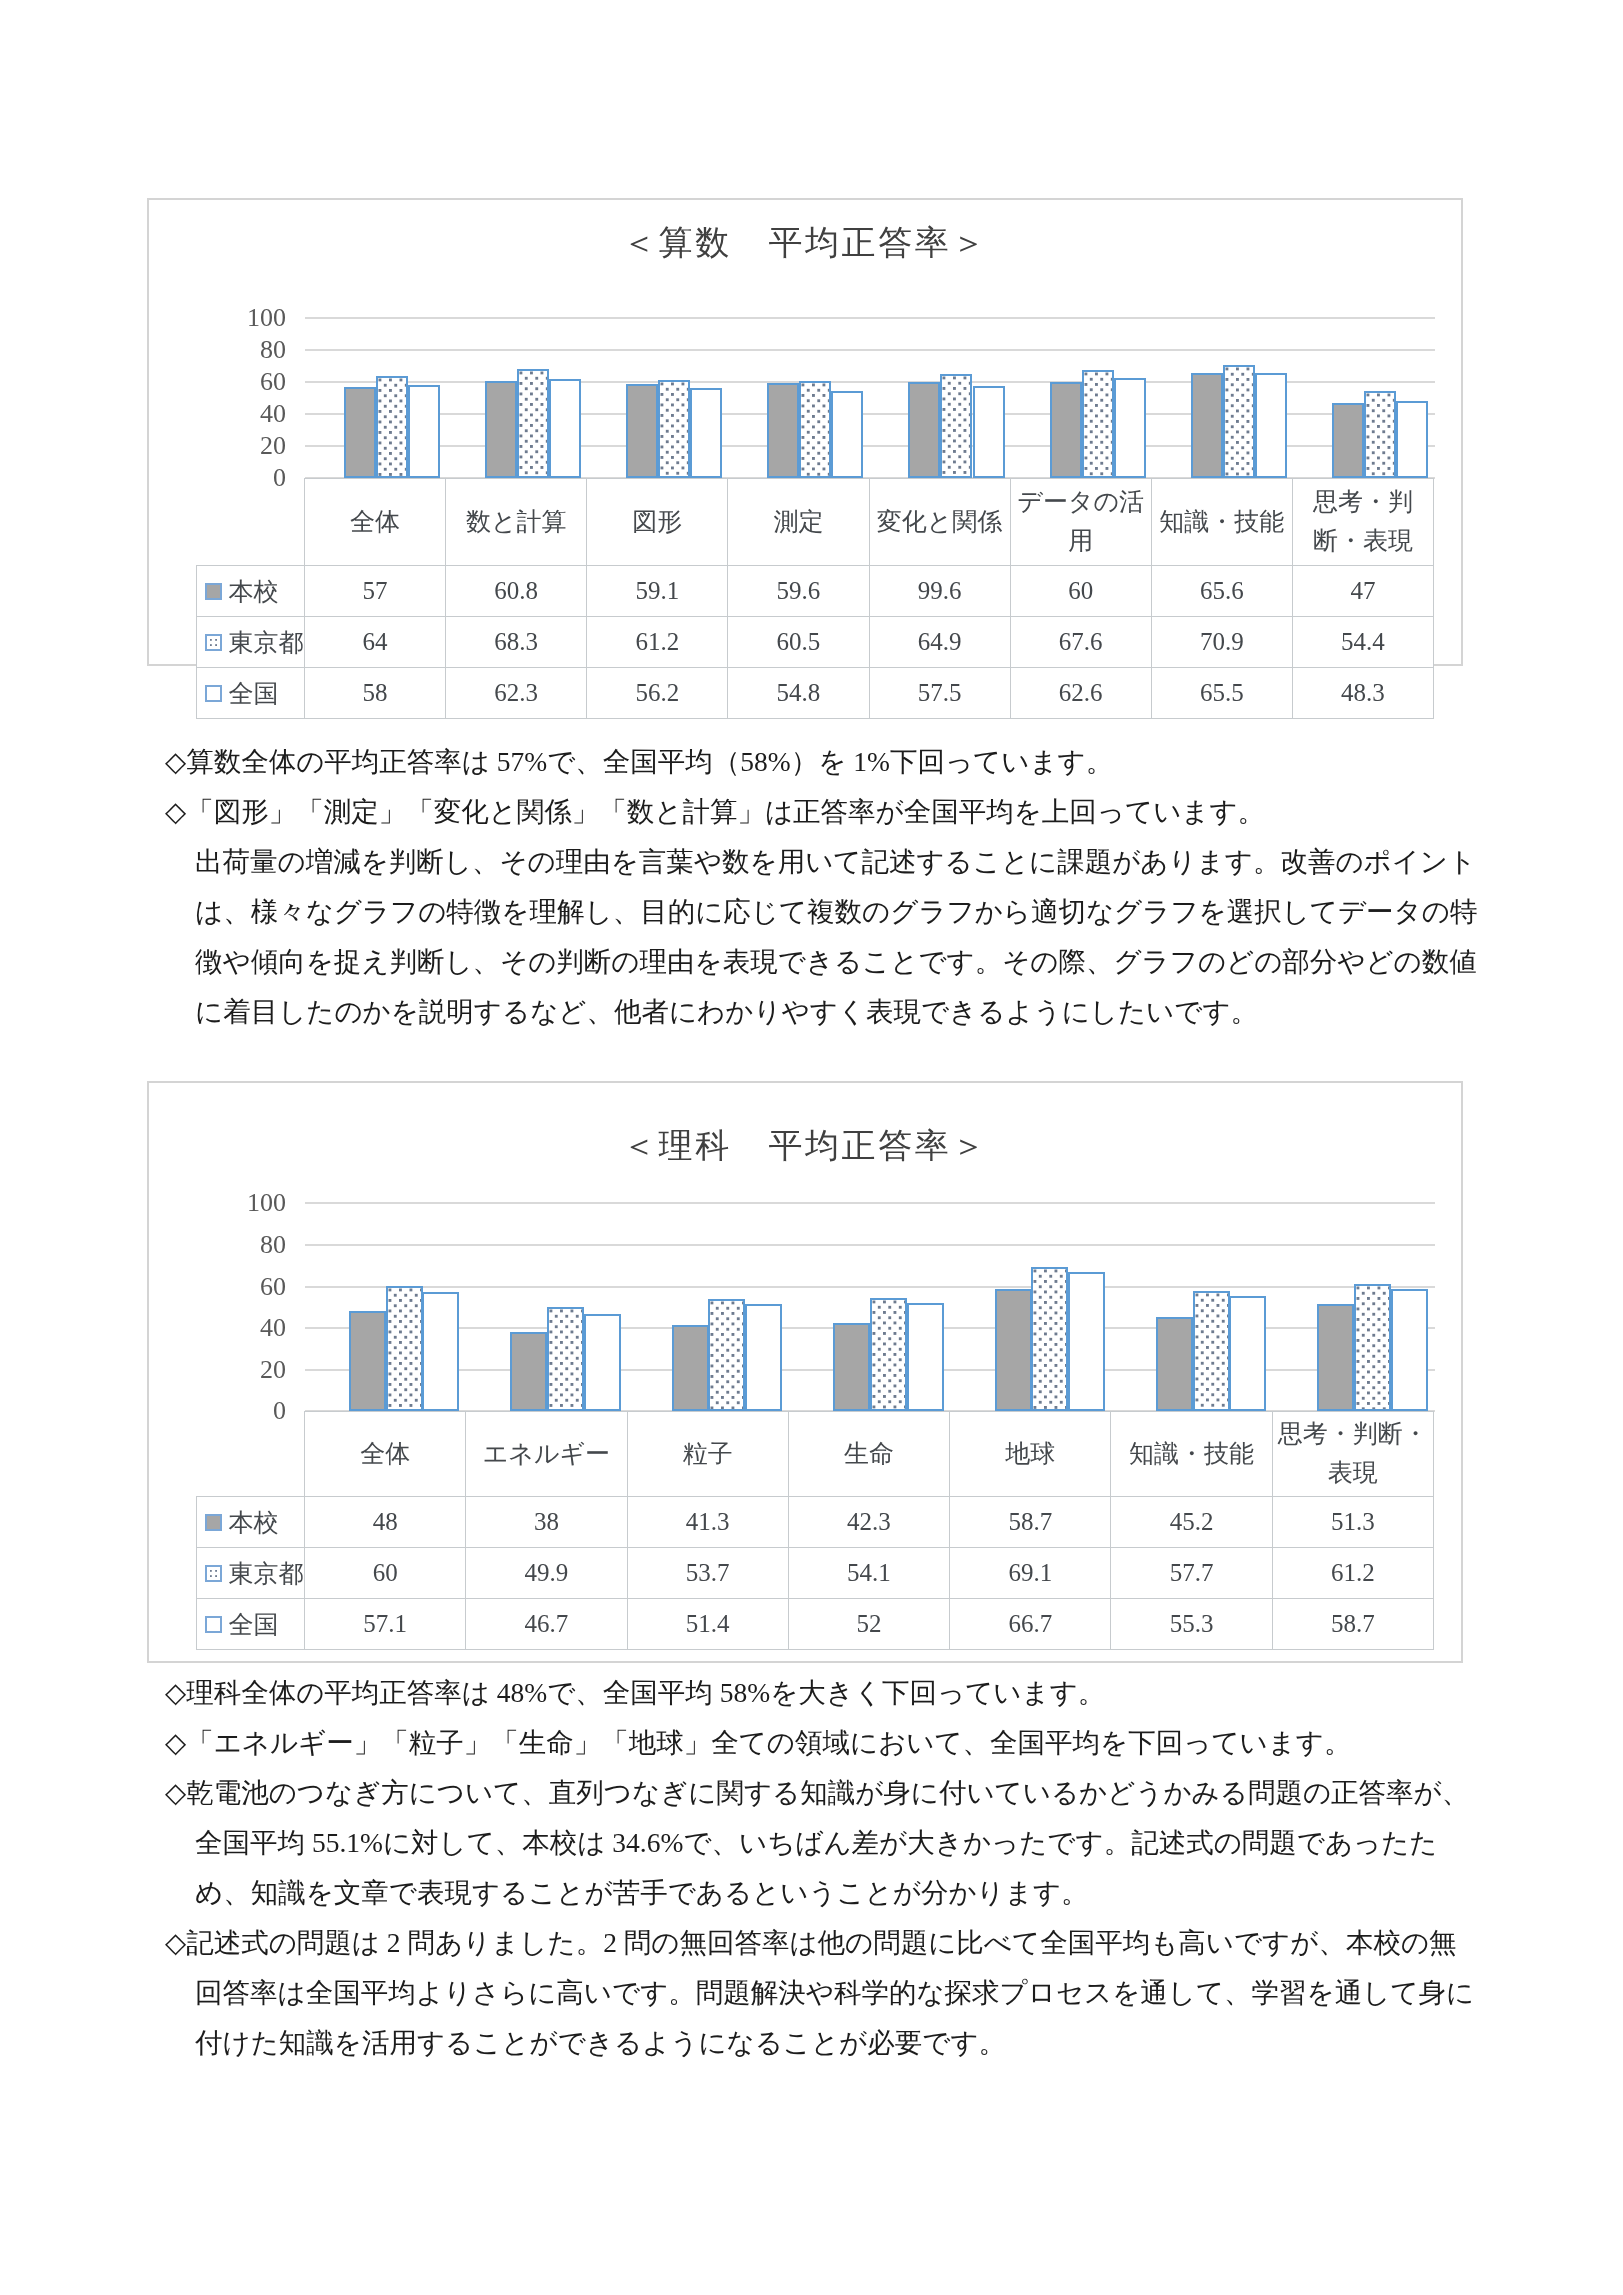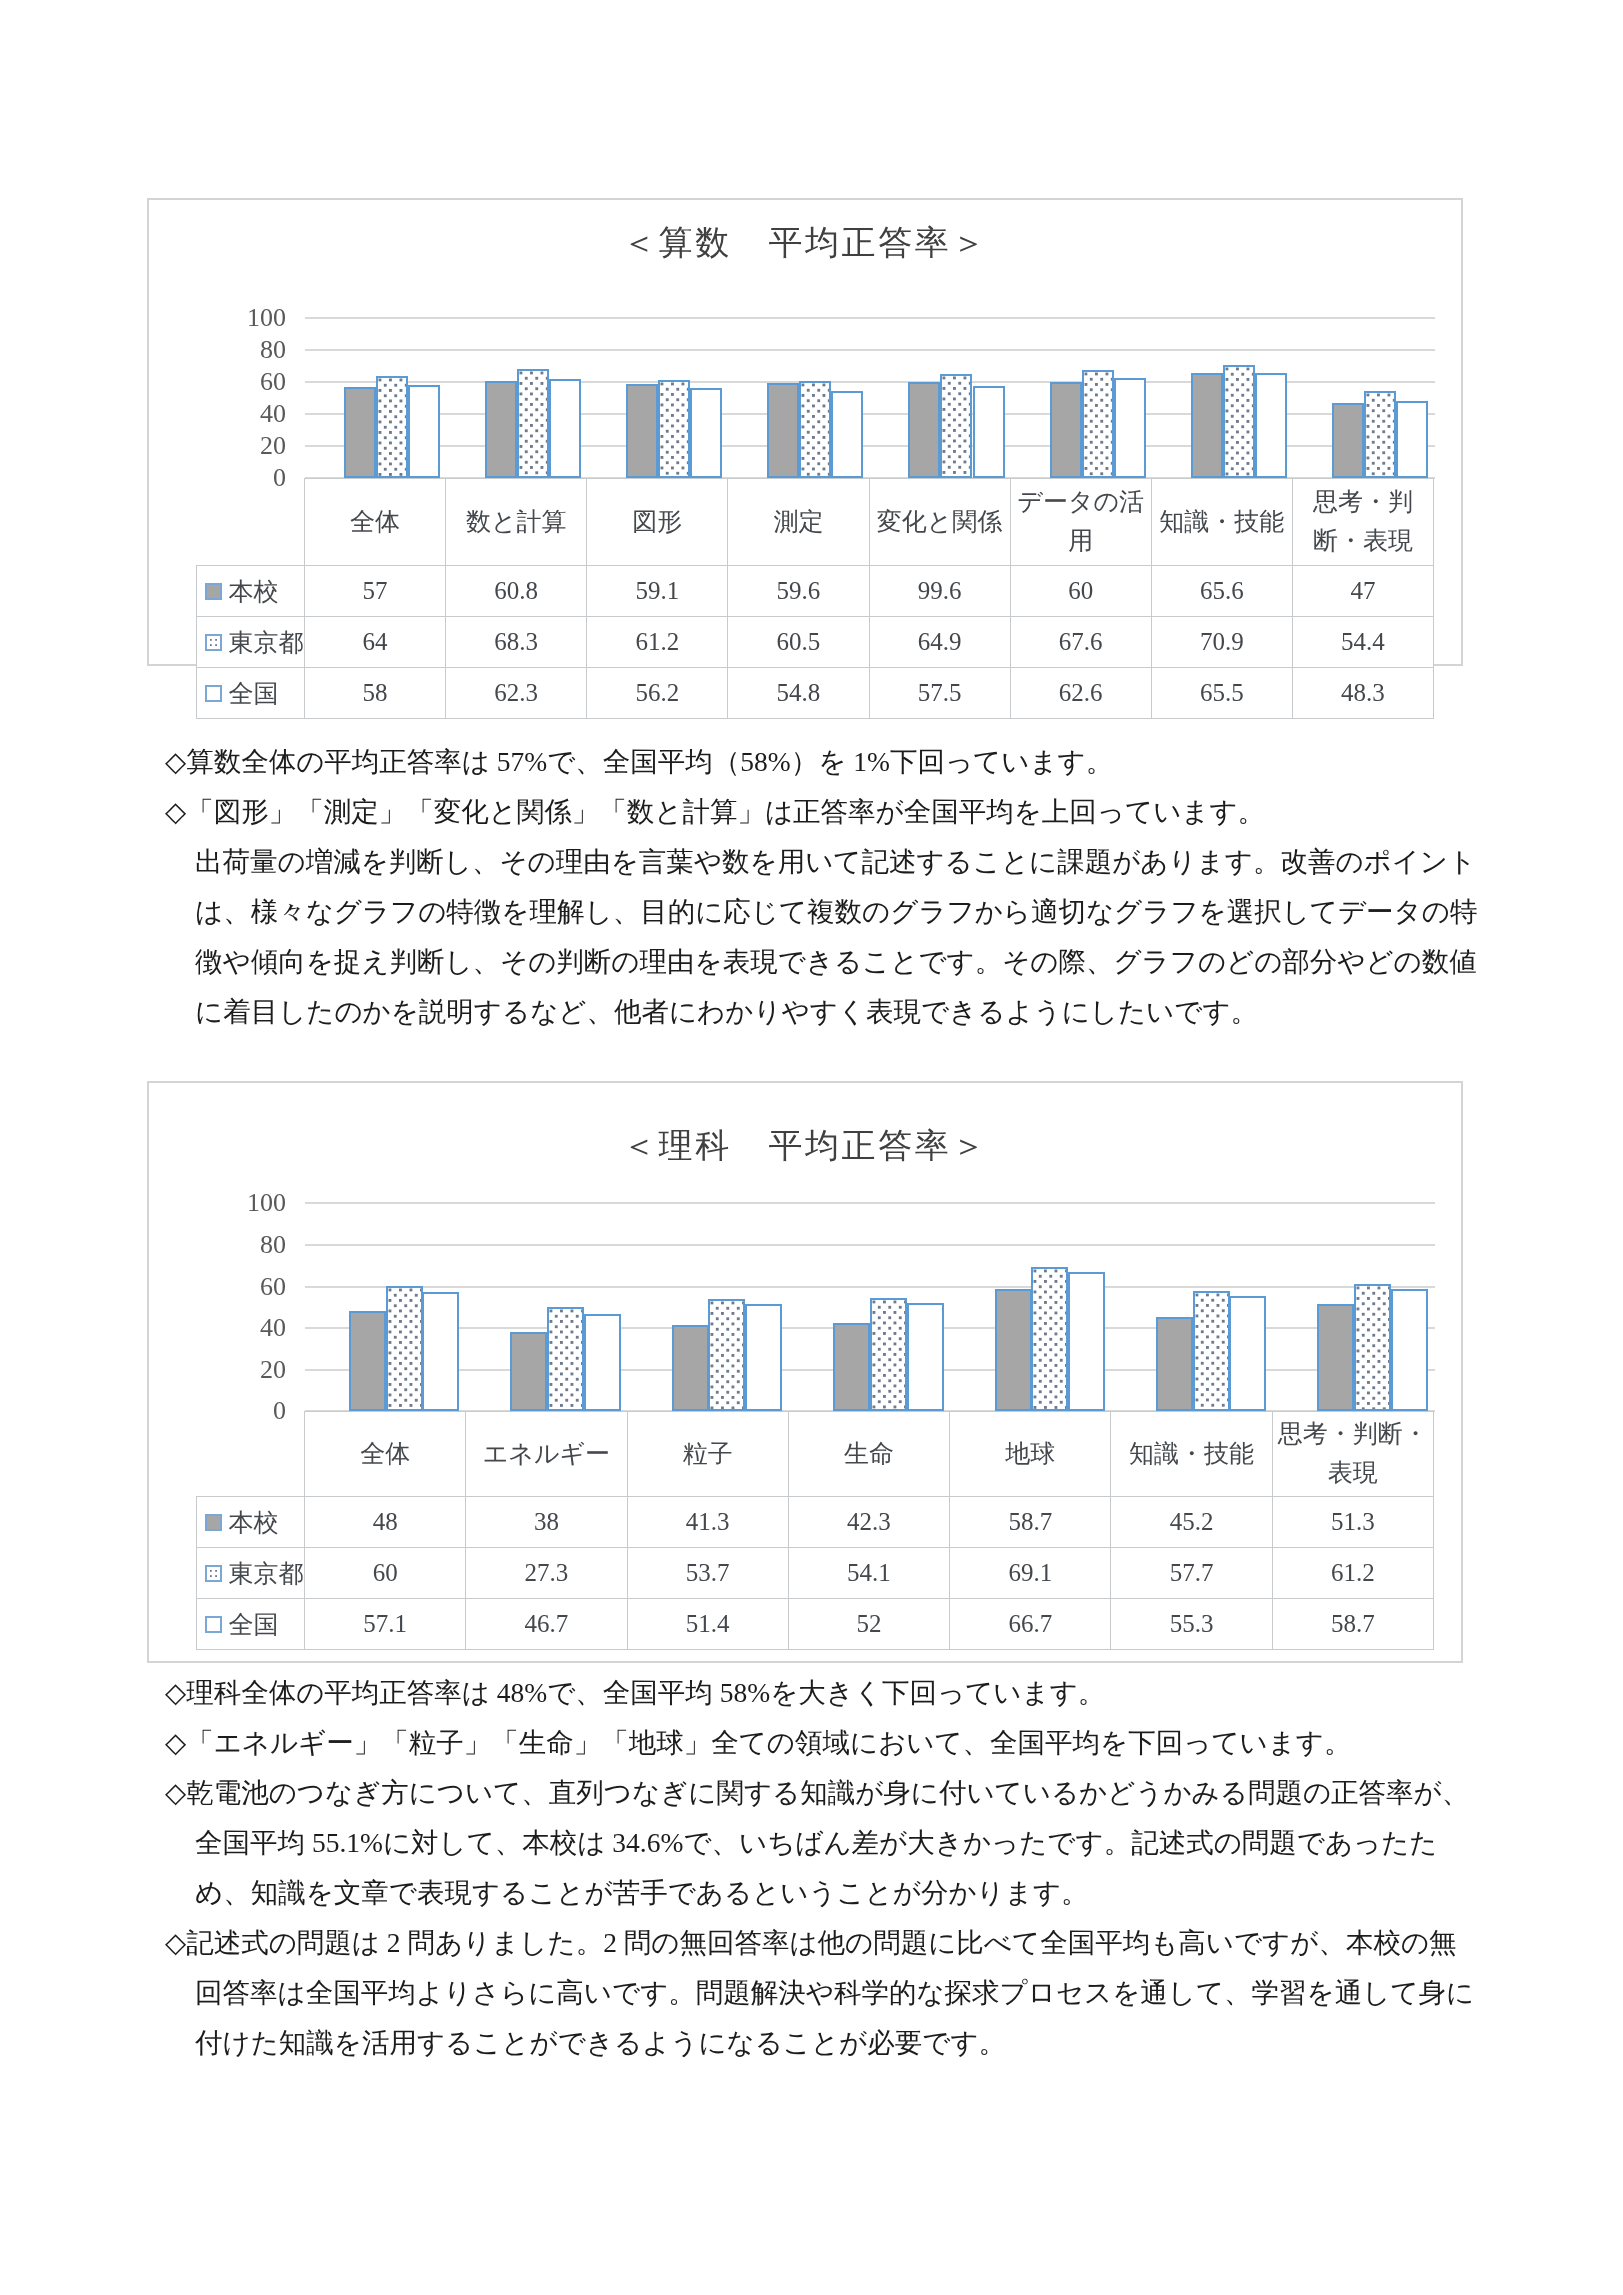--- a/index.html
+++ b/index.html
@@ -225,21 +225,21 @@
       <div class="cell val">41.3</div>
       <div class="cell val">42.3</div>
       <div class="cell val">58.7</div>
       <div class="cell val">45.2</div>
       <div class="cell val">51.3</div>
       <div class="cell legend">
         <span class="key key-dotted"></span>
         <span>東京都</span>
       </div>
       <div class="cell val">60</div>
-      <div class="cell val">27.3</div>
+      <div class="cell val">49.9</div>
       <div class="cell val">53.7</div>
       <div class="cell val">54.1</div>
       <div class="cell val">69.1</div>
       <div class="cell val">57.7</div>
       <div class="cell val">61.2</div>
       <div class="cell legend">
         <span class="key key-outline"></span>
         <span>全国</span>
       </div>
       <div class="cell val">57.1</div>

